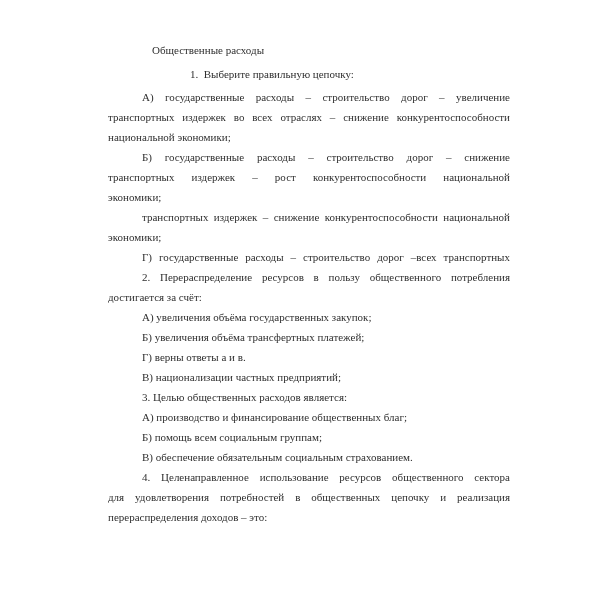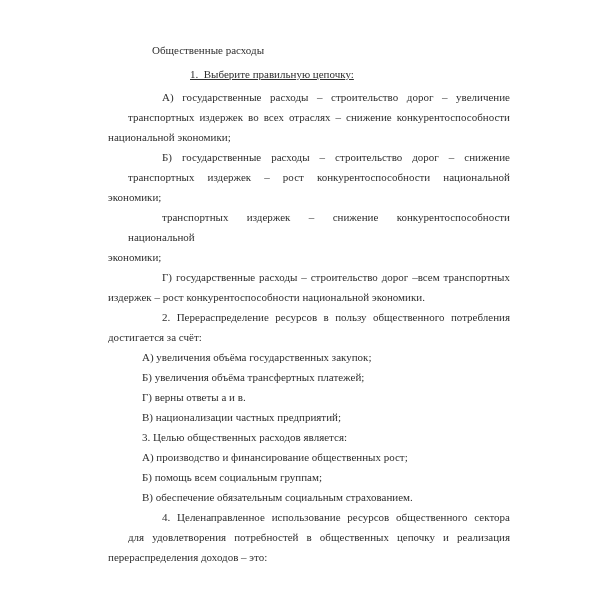--- a/index.html
+++ b/index.html
@@ -27,27 +27,26 @@
   }
   .para { margin: 0; }
   .line {
     text-align: left;
     white-space: normal;
   }
   
   .line.just {
     text-align: justify;
     text-align-last: justify;
-    margin-left: 20px;
     -moz-text-align-last: justify;
   }
   .p-title { margin-bottom: 4px; }
   .p-title .line:first-child { text-indent: 44px; }
   .p-numbered { margin-bottom: 3px; }
-  .p-numbered .line:first-child { text-indent: 82px; text-decoration: underline; }
+  .p-numbered .line:first-child { text-indent: 82px; }
   .p-body .line:first-child { text-indent: 34px; }
 </style>
 </head>
 <body>
 
 <div class="page">
   <div class="doc-content" id="doc-content">
       <div class="para p-title">
         <div class="line">Общественные расходы</div>
       </div>
@@ -62,22 +61,21 @@
       <div class="para p-body">
         <div class="line just">Б) государственные расходы – строительство дорог – снижение</div>
         <div class="line just">транспортных издержек – рост конкурентоспособности национальной</div>
         <div class="line">экономики;</div>
       </div>
       <div class="para p-body">
         <div class="line just">транспортных издержек – снижение конкурентоспособности национальной</div>
         <div class="line">экономики;</div>
       </div>
       <div class="para p-body">
-        <div class="line just">Г) государственные расходы – строительство дорог –всем транспортных</div>
-        <div class="line">издержек – рост конкурентоспособности национальной экономики.</div>
+        <div class="line just">Г) государственные расходы – строительство дорог –всех транспортных</div>
       </div>
       <div class="para p-body">
         <div class="line just">2. Перераспределение ресурсов в пользу общественного потребления</div>
         <div class="line">достигается за счёт:</div>
       </div>
       <div class="para p-body">
         <div class="line">А) увеличения объёма государственных закупок;</div>
       </div>
       <div class="para p-body">
         <div class="line">Б) увеличения объёма трансфертных платежей;</div>
@@ -85,21 +83,21 @@
       <div class="para p-body">
         <div class="line">Г) верны ответы а и в.</div>
       </div>
       <div class="para p-body">
         <div class="line">В) национализации частных предприятий;</div>
       </div>
       <div class="para p-body">
         <div class="line">3. Целью общественных расходов является:</div>
       </div>
       <div class="para p-body">
-        <div class="line">А) производство и финансирование общественных рост;</div>
+        <div class="line">А) производство и финансирование общественных благ;</div>
       </div>
       <div class="para p-body">
         <div class="line">Б) помощь всем социальным группам;</div>
       </div>
       <div class="para p-body">
         <div class="line">В) обеспечение обязательным социальным страхованием.</div>
       </div>
       <div class="para p-body">
         <div class="line just">4. Целенаправленное использование ресурсов общественного сектора</div>
         <div class="line just">для удовлетворения потребностей в общественных цепочку и реализация</div>

